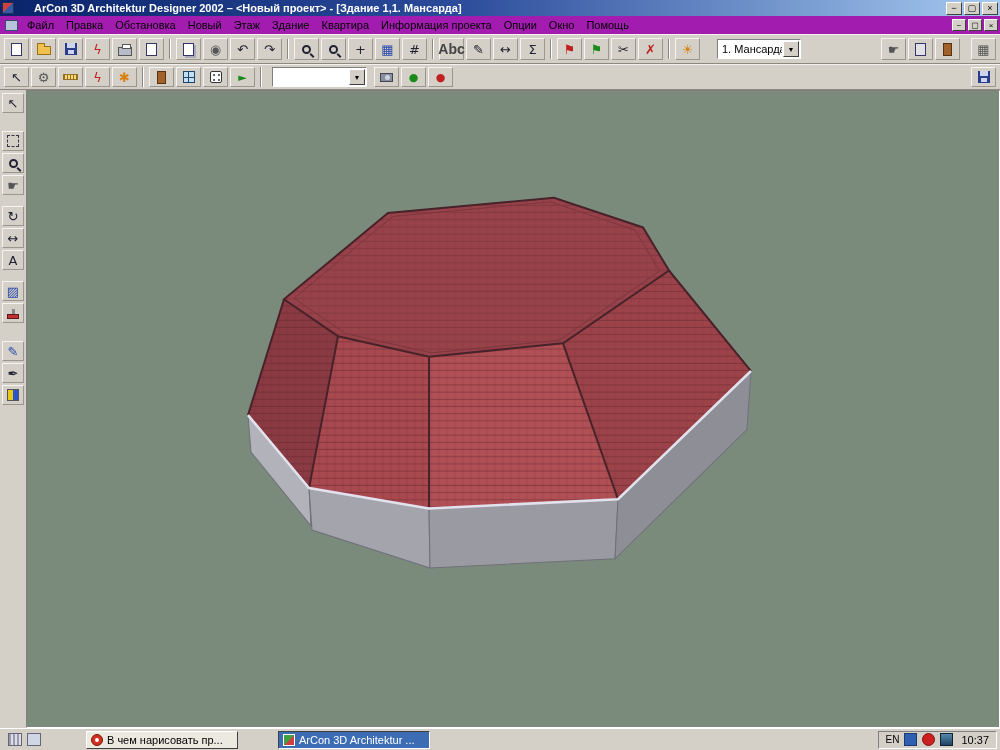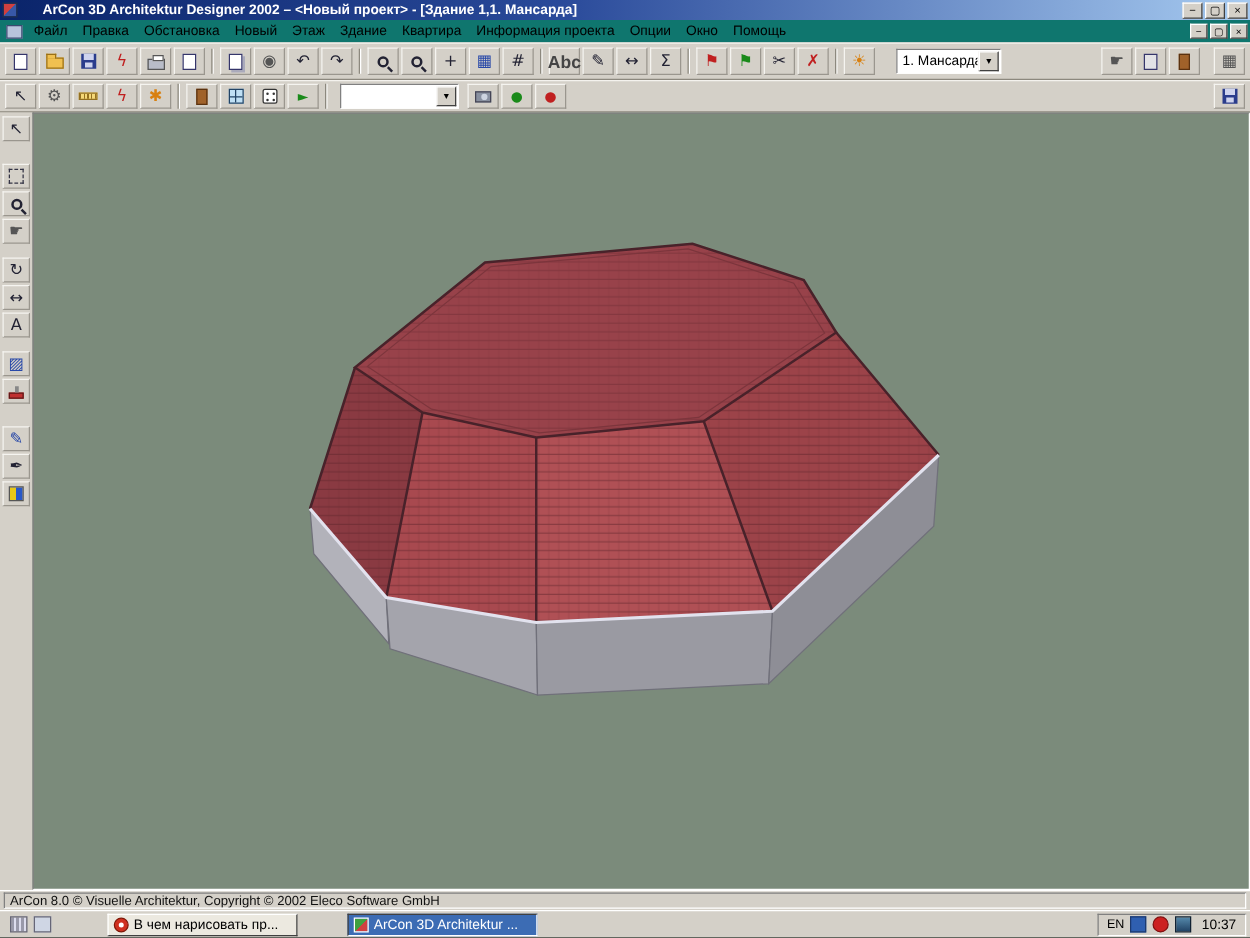--- a/index.html
+++ b/index.html
@@ -12,21 +12,21 @@
   .titlebar { height:16px; background:linear-gradient(90deg,#0a246a 0%,#2a4a9a 45%,#a6caf0 100%);
     display:flex; align-items:center; gap:20px; padding:0 2px; }
   .app-icon { width:12px; height:12px; background:linear-gradient(135deg,#d04040 0 50%,#3858a8 50%);
     border:1px solid #203050; flex:0 0 auto; }
   .title-text { color:#fff; font-size:11px; font-weight:bold; white-space:nowrap; overflow:hidden; flex:1; }
   .winbtn { width:16px; height:13px; background:#d4d0c8; border:1px solid; border-color:#fff #404040 #404040 #fff;
     font-size:9px; display:flex; align-items:center; justify-content:center; font-family:inherit; color:#000; }
   .win-btns { display:flex; gap:2px; }
 
   
-  .menubar { height:18px; background:#0f766e; display:flex; align-items:center; padding:0 2px; }
+  .menubar { height:18px; background:#a21caf; display:flex; align-items:center; padding:0 2px; }
   .mdi-icon { width:13px; height:11px; background:#b8c4dc; border:1px solid #3a4a70; margin:0 3px; }
   .menu-item { font-size:11px; padding:2px 6px; color:#000; white-space:nowrap; }
   .mdi-btns { margin-left:auto; display:flex; gap:2px; }
   .mdi-btns .winbtn { width:14px; height:12px; font-size:8px; }
 
   
   .toolbar { background:#d4d0c8; display:flex; align-items:center; padding:2px 3px;
     border-top:1px solid #f4f2ee; border-bottom:1px solid #8c887e; }
   .toolbar1 { height:30px; }
   .toolbar2 { height:26px; }
@@ -398,23 +398,20 @@
             <polygon points="257,203 361,119 527,104 616,133 642,175 536,246 402,259 311,239" fill="none" stroke="#7c353c" stroke-width="1" transform="translate(456 185) scale(0.95) translate(-456 -185)"></polygon>
 
             <path d="M257,203 L221,316 M311,239 L282,387 M402,259 L402,407 M536,246 L591,398 M642,175 L724,273" stroke="#48222a" stroke-width="2" fill="none"></path>
 
             <polyline points="221,316 282,387 402,407 591,398 724,273" fill="none" stroke="#e2e2ee" stroke-width="2.5"></polyline>
           </g>
         </svg>
       </div>
     </div>
 
-    <div class="statusbar">
-      <span class="status-panel">ArCon 8.0 © Visuelle Architektur, Copyright © 2002 Eleco Software GmbH</span>
-    </div>
   </div>
 
   <div class="taskbar">
     <span class="ql">
       <span class="qlicon k"></span>
       <span class="qlicon"></span>
     </span>
     <div class="task-btn">
       <span class="icopera"></span>
       <span class="task-label">В чем нарисовать пр...</span>

